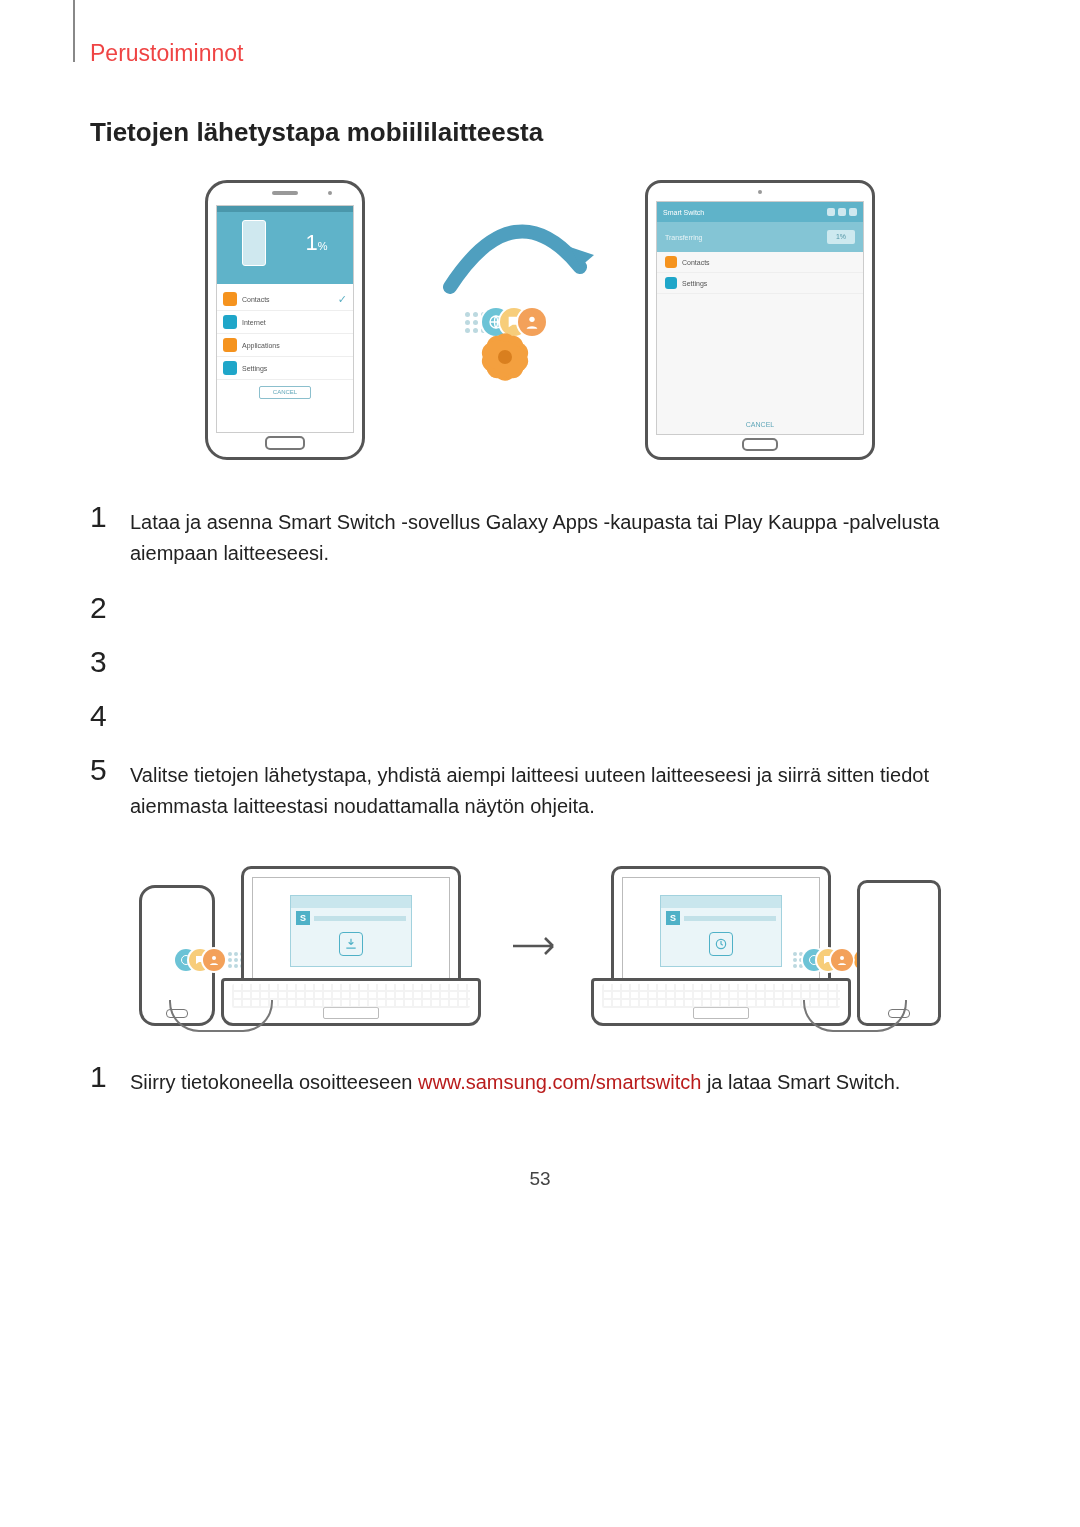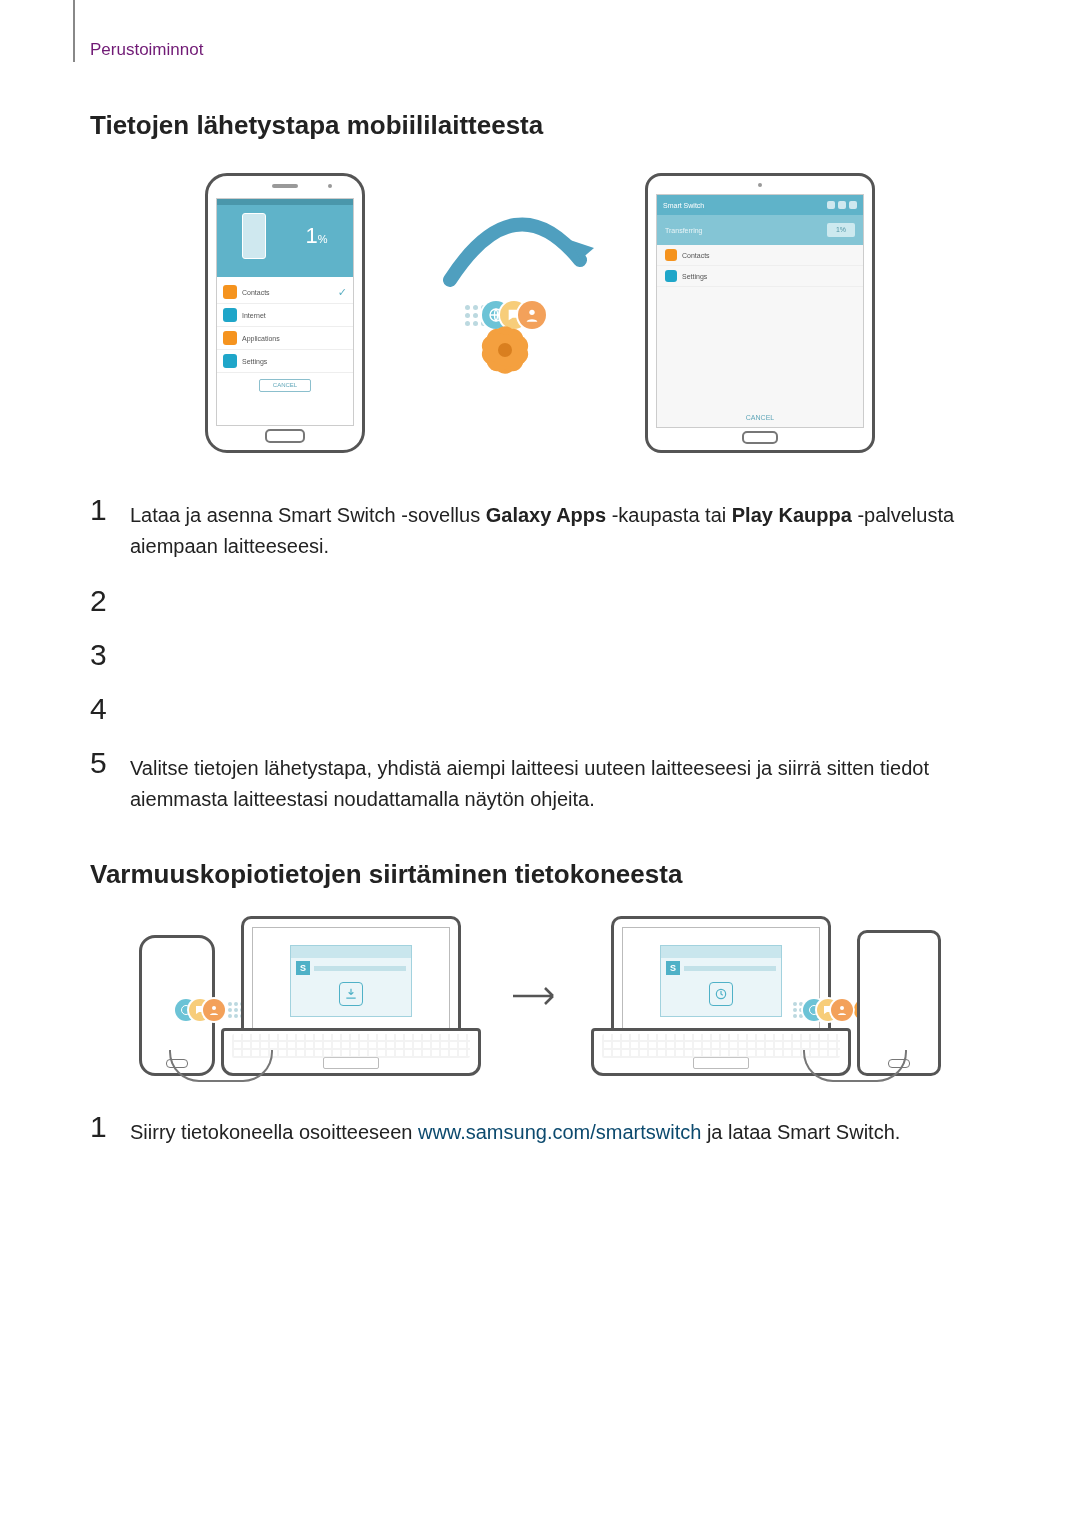--- a/index.html
+++ b/index.html
@@ -16,22 +16,22 @@
   }
   .header-line {
     position: absolute;
     left: 73px;
     top: 0;
     width: 2px;
     height: 62px;
     background: #888;
   }
   .breadcrumb {
-    color: #701a75;
-    font-size: 17px;
+    color: #ef4444;
+    font-size: 23px;
     margin-bottom: 50px;
     margin-left: 0px;
   }
   h2 {
     font-size: 26px;
     font-weight: 700;
     margin: 0 0 18px 0;
   }
   p.intro {
     font-size: 20px;
@@ -115,21 +115,21 @@
   }
   ol.steps li{
     display:flex;gap:18px;align-items:flex-start;margin-bottom:24px;
   }
   ol.steps li .num{
     font-size:30px;font-weight:400;line-height:1;min-width:22px;color:#222;
   }
   ol.steps li .body{
     font-size:20px;line-height:1.55;padding-top:5px;
   }
-  ol.steps li .body b{font-weight:700;}
+  ol.steps li .body b{font-weight:400;}
 
   .figure-row.bottom{gap:30px;align-items:center;justify-content:center;margin:26px 0 36px;}
   .laptop{
     width:260px;height:160px;position:relative;
   }
   .laptop .lid{
     position:absolute;top:0;left:20px;right:20px;height:120px;border:3px solid #555;border-bottom:none;border-radius:10px 10px 0 0;background:#fff;
   }
   .laptop .lid .lscreen{
     position:absolute;top:8px;left:8px;right:8px;bottom:4px;background:#fff;border:1px solid #bbb;display:flex;align-items:center;justify-content:center;
@@ -166,21 +166,21 @@
   .cluster-small .cb.msg{background:#f7cd7a;}
   .cluster-small .cb.person{background:#f3a15a;}
   .cluster-small .cb.globe{background:#6cc3d6;}
   .flower-small{width:44px;height:44px;margin-left:-6px;}
 
   .group{position:relative;display:flex;align-items:flex-end;}
   .cable{position:absolute;bottom:-6px;height:30px;border:2px solid #777;border-top:none;border-radius:0 0 30px 30px;}
 
   .arrow-right{font-size:34px;color:#555;}
 
-  a.link{color:#0c4a6e;text-decoration:none;text-align:center;}
+  a.link{color:#b91c1c;text-decoration:none;text-align:center;}
 
   .page-num{
     text-align:center;font-size:19px;color:#444;margin-top:70px;
   }
   .check{color:#5db0c4;font-size:11px;margin-left:auto;}
 </style>
 </head>
 <body>
 
 <div class="page">
@@ -320,21 +320,20 @@
     </li>
     <li>
       <div class="num">4</div>
     </li>
     <li>
       <div class="num">5</div>
       <div class="body">Valitse tietojen lähetystapa, yhdistä aiempi laitteesi uuteen laitteeseesi ja siirrä sitten tiedot aiemmasta laitteestasi noudattamalla näytön ohjeita.</div>
     </li>
   </ol>
 
-  <h2>Varmuuskopiotietojen siirtäminen tietokoneesta</h2>
 
   <div class="figure-row bottom">
     <div class="group" style="gap:6px;">
       <div class="side-device phone2">
           <div class="hb"></div>
         </div>
       <div class="cluster-small" style="left:44px;bottom:44px;">
         <div class="cb globe">
             <svg viewBox="0 0 24 24">
               <circle cx="12" cy="12" r="9" fill="none" stroke="#fff" stroke-width="2"></circle>
@@ -472,13 +471,14 @@
     </div>
   </div>
 
   <ol class="steps">
     <li>
       <div class="num">1</div>
       <div class="body"><span>Siirry tietokoneella osoitteeseen </span><a class="link">www.samsung.com/smartswitch</a><span> ja lataa Smart Switch.</span></div>
     </li>
   </ol>
 
+  <div class="page-num">53</div>
 </div>
 
 </body></html>

